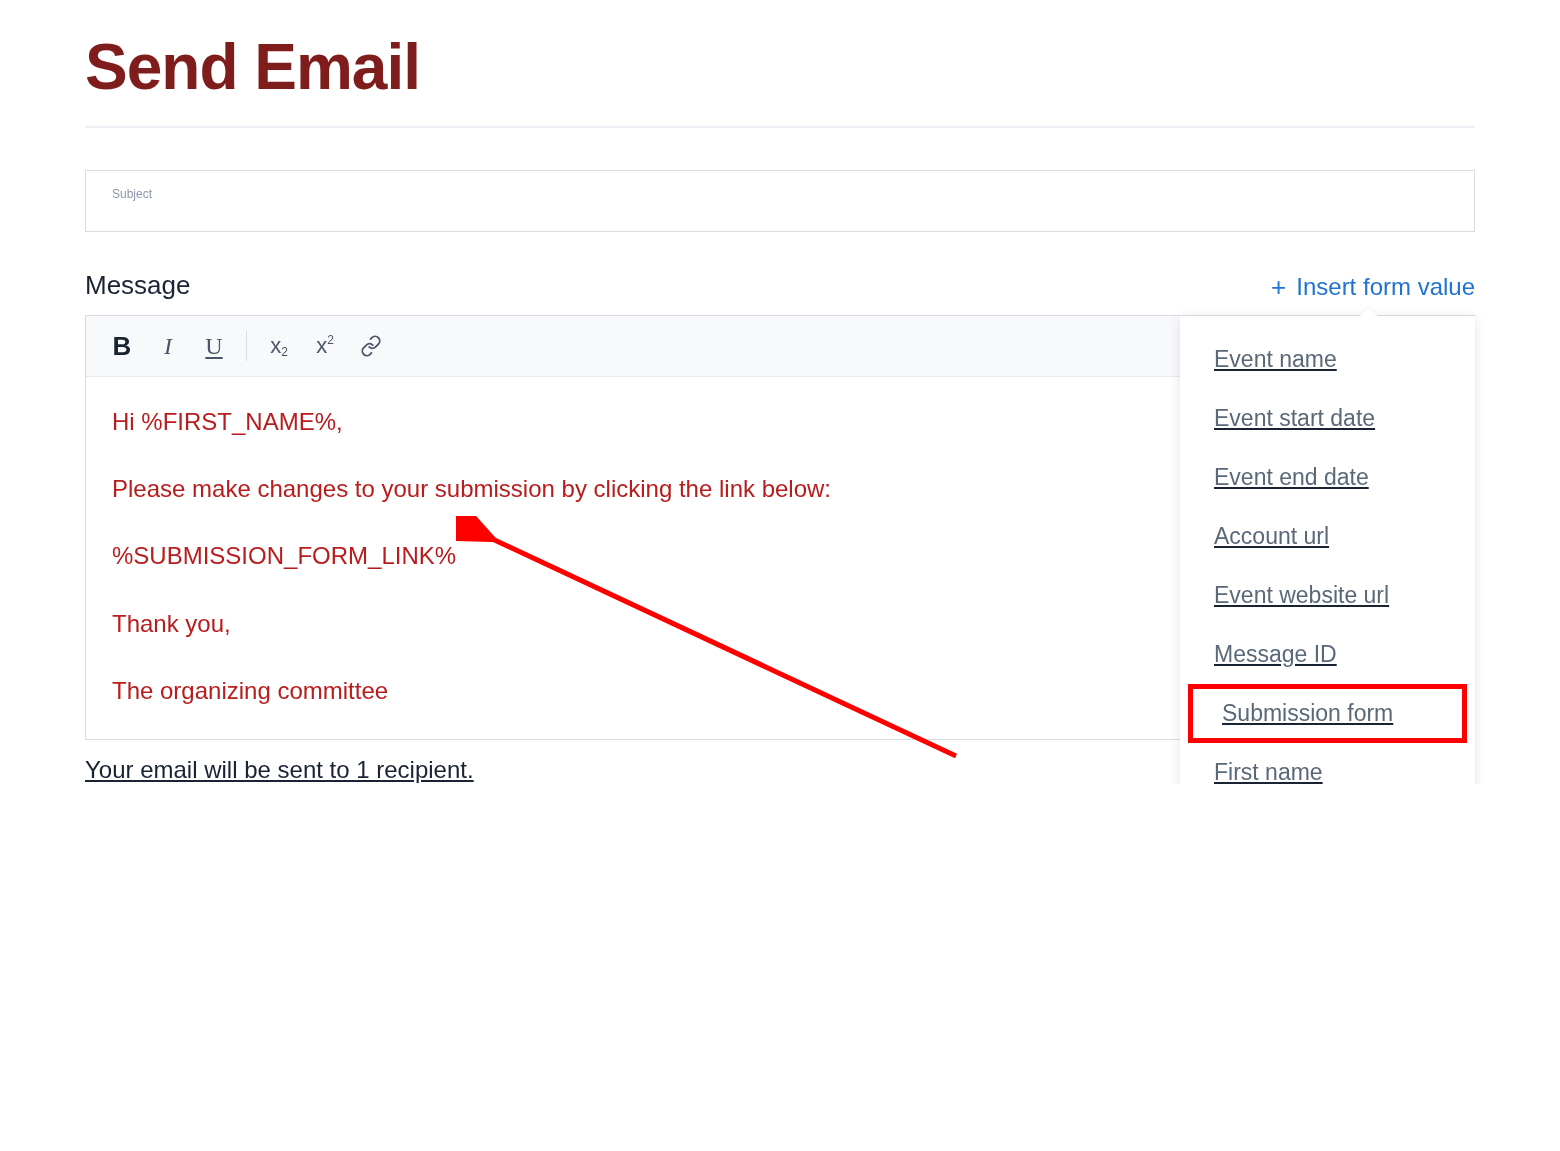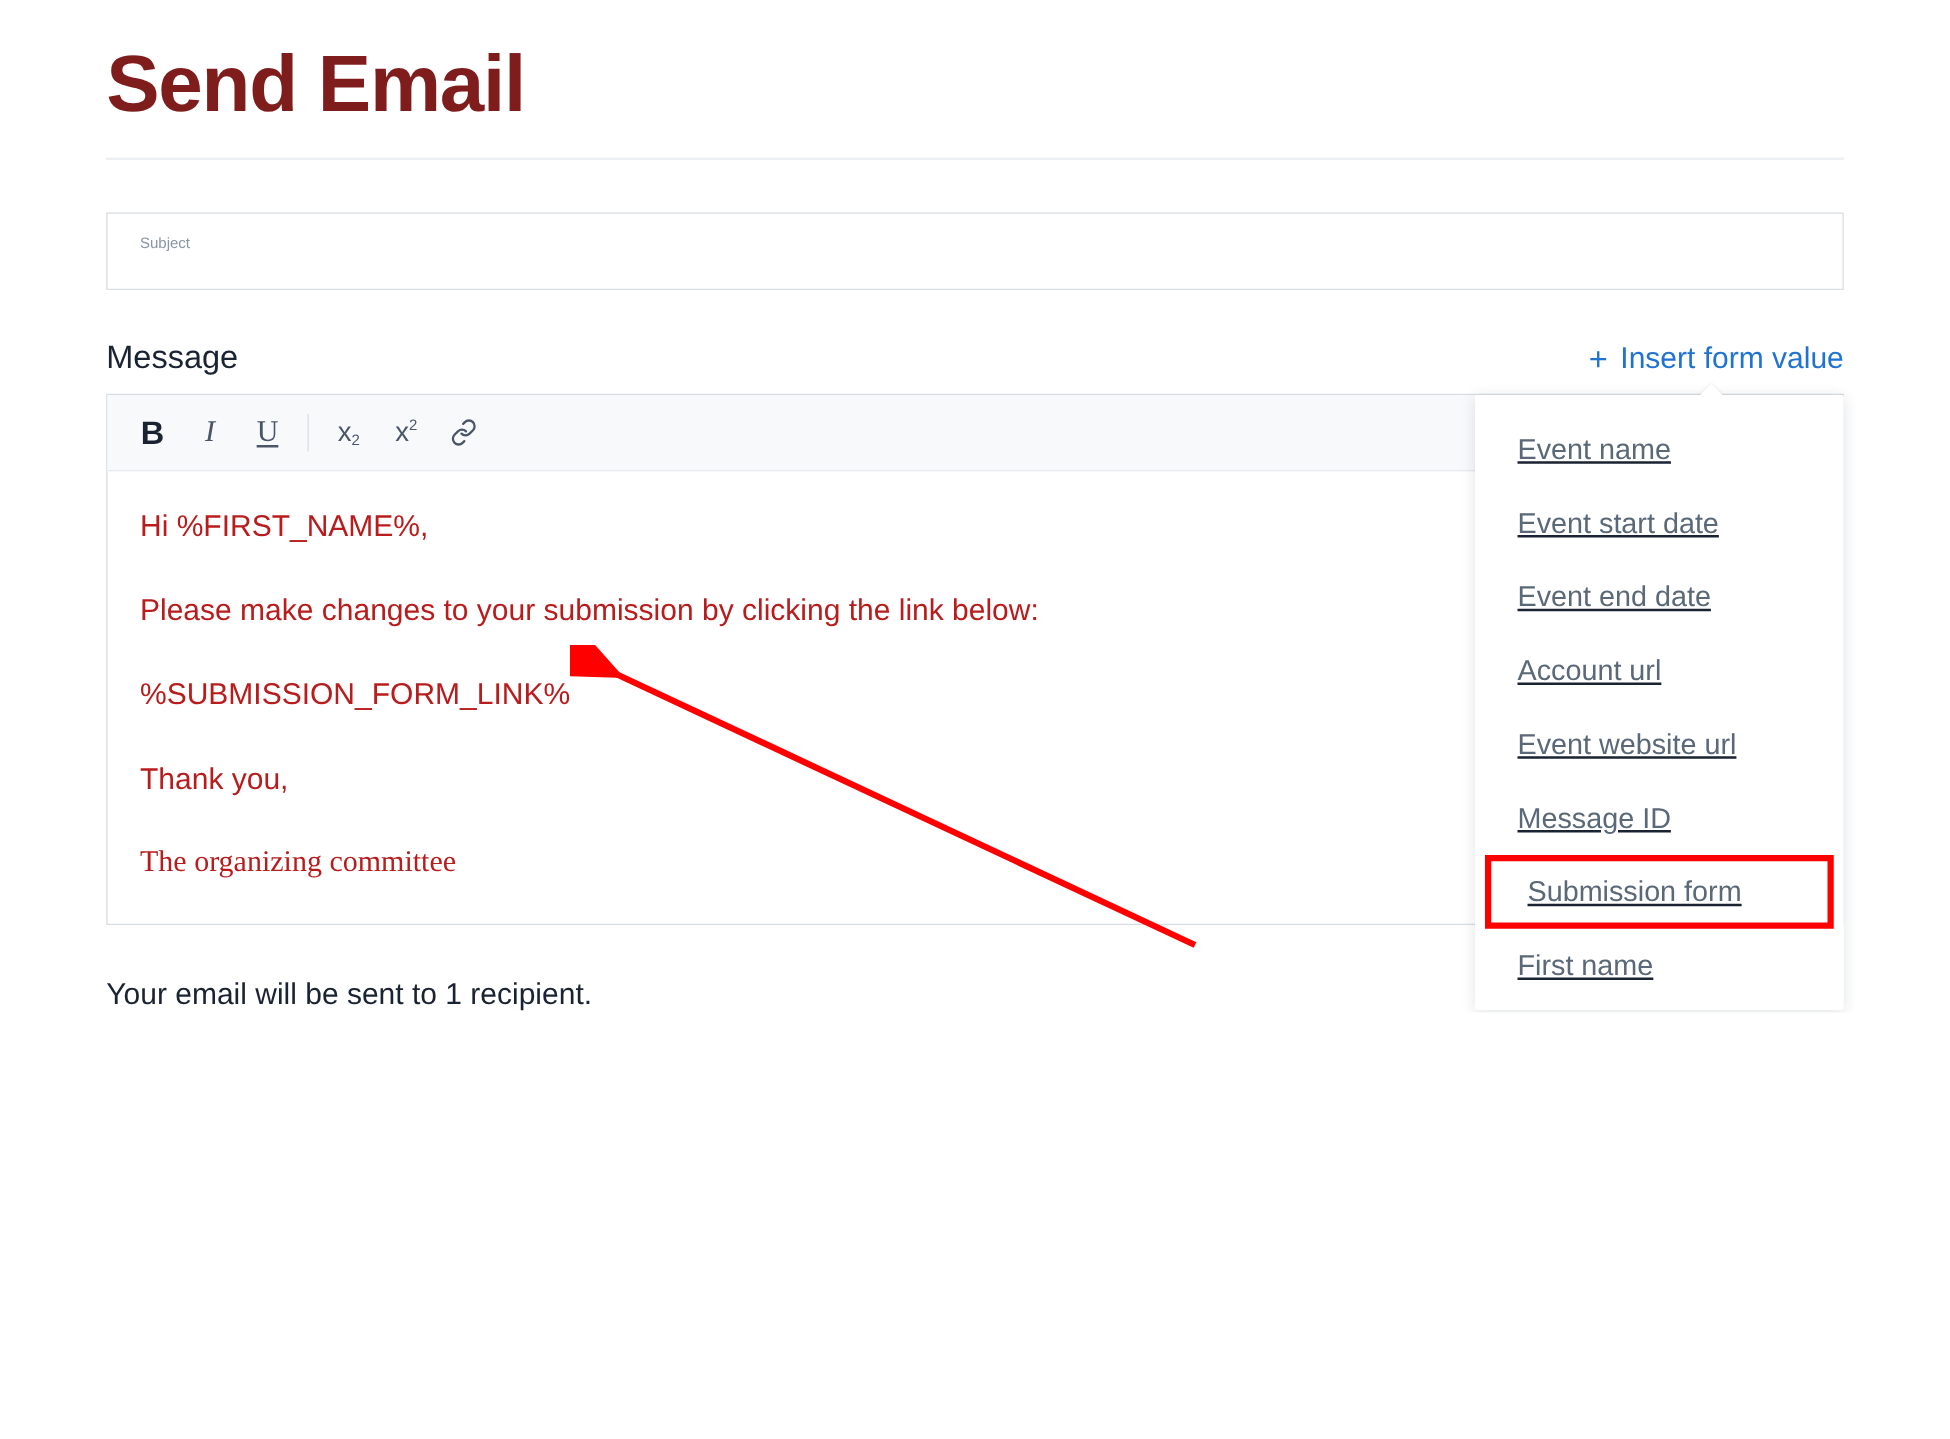--- a/index.html
+++ b/index.html
@@ -103,25 +103,26 @@
   .sub-sup { font-family: -apple-system, sans-serif; font-size: 22px; position: relative; }
   .sub-sup .small { font-size: 12px; position: relative; }
   .editor-body {
     padding: 26px 26px 30px 26px;
     font-size: 24px;
     color: #b91c1c;
     line-height: 1.55;
     min-height: 300px;
   }
   .editor-body p { margin-bottom: 30px; }
-  .editor-body p:last-child { margin-bottom: 0; font-family: Liberation Serif, serif; }
+  .editor-body p:last-child { margin-bottom: 0; }
   .recipient-note {
     font-size: 24px;
     color: #1a2332;
-    margin-top: 42px;
+    margin-top: 16px;
+    text-decoration: underline;
   }
   
   .dropdown {
     position: absolute;
     top: 0;
     right: -1px;
     width: 295px;
     background: #fff;
     box-shadow: 0 2px 12px rgba(20,30,50,0.12);
     border-radius: 2px;

